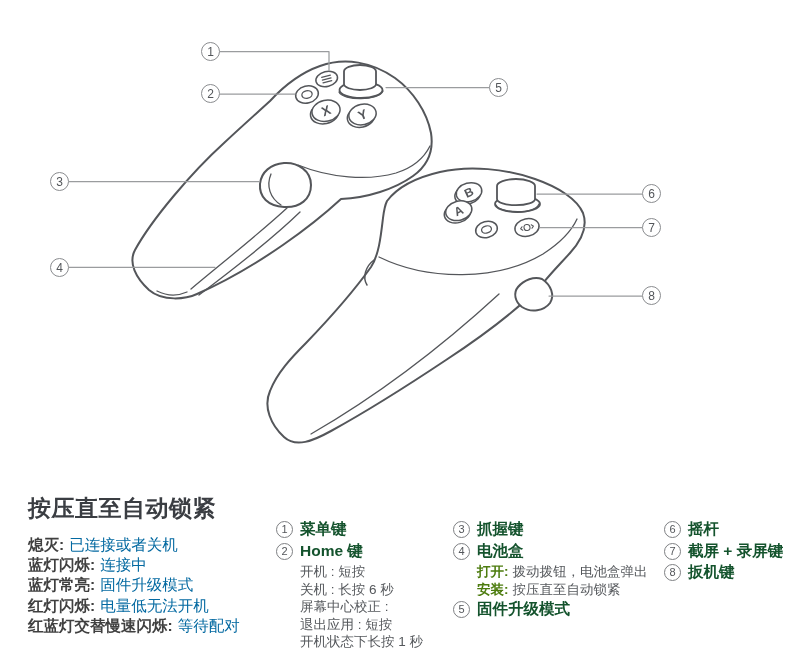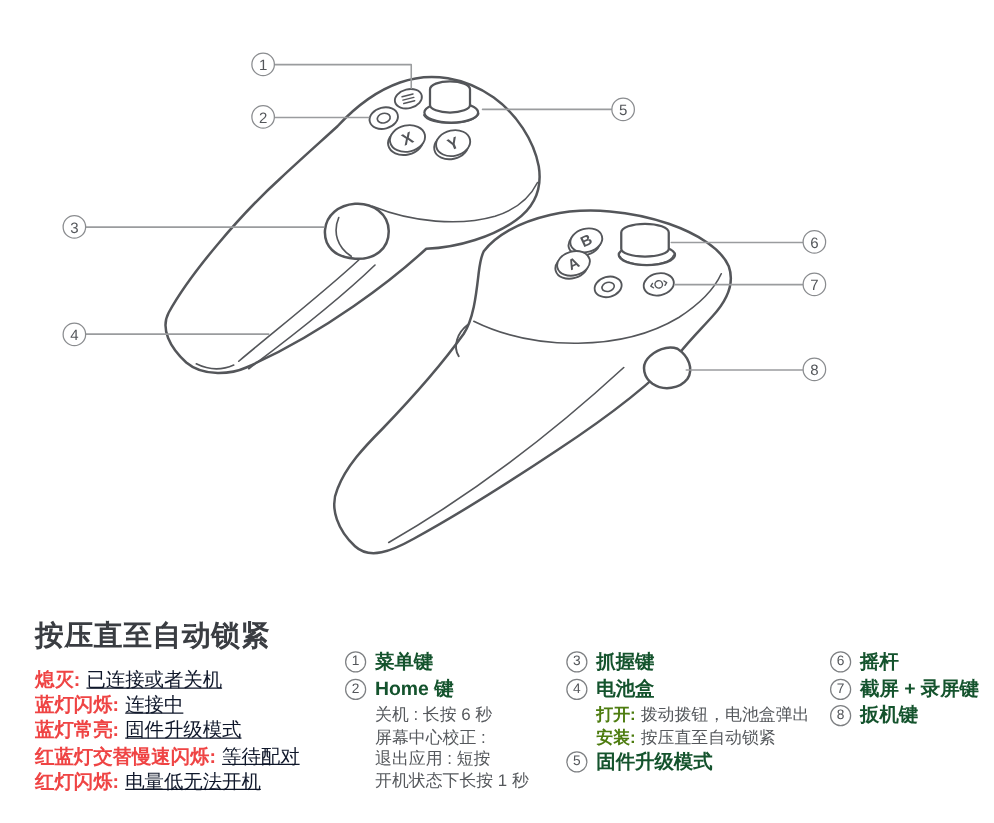--- a/index.html
+++ b/index.html
@@ -24,22 +24,22 @@
   .co7{left:642px;top:218px}
   .co8{left:642px;top:286px}
 
   
   .status{position:absolute;left:28px;top:494px;}
   .status h1{
     margin:0 0 13px 0;font-size:23px;line-height:28px;font-weight:700;
     color:#3a3d42;letter-spacing:0.5px;
   }
   .status .row{font-size:15.5px;line-height:20.2px;white-space:nowrap;}
-  .status .lbl{font-weight:700;color:#ef4444;margin-right:5px;}
-  .status .val{color:#0f172a;text-decoration:underline;}
+  .status .lbl{font-weight:700;color:#404040;margin-right:5px;}
+  .status .val{color:#0369a1;}
 
   
   .col{position:absolute;top:519px;}
   .col1{left:276px}.col2{left:453px}.col3{left:664px}
   .entry{display:flex;align-items:center;height:21.5px;white-space:nowrap;}
   .nbadge{
     width:17px;height:17px;border-radius:50%;border:1.2px solid #7e8083;
     box-sizing:border-box;font-size:11px;line-height:14.5px;text-align:center;
     color:#53565a;margin-right:7px;flex:0 0 auto;
   }
@@ -203,37 +203,38 @@
   <div class="row">
     <span class="lbl">熄灭:</span><span class="val">已连接或者关机</span>
   </div>
   <div class="row">
     <span class="lbl">蓝灯闪烁:</span><span class="val">连接中</span>
   </div>
   <div class="row">
     <span class="lbl">蓝灯常亮:</span><span class="val">固件升级模式</span>
   </div>
   <div class="row">
+    <span class="lbl">红灯闪烁:</span><span class="val">电量低无法开机</span>
+  </div>
+  <div class="row">
     <span class="lbl">红蓝灯交替慢速闪烁:</span><span class="val">等待配对</span>
-  </div>
-  <div class="row">
-    <span class="lbl">红灯闪烁:</span><span class="val">电量低无法开机</span>
   </div>
 </div>
 
 <div class="col col1">
   <div class="entry">
     <span class="nbadge">1</span>
     <span class="etitle">菜单键</span>
   </div>
   <div class="entry">
     <span class="nbadge">2</span>
     <span class="etitle">Home 键</span>
   </div>
   <div class="subs">
+    <div>开机 : 短按</div>
     <div>关机 : 长按 6 秒</div>
     <div>屏幕中心校正 :</div>
     <div>退出应用 : 短按</div>
     <div>开机状态下长按 1 秒</div>
   </div>
 </div>
 
 <div class="col col2">
   <div class="entry">
     <span class="nbadge">3</span>

